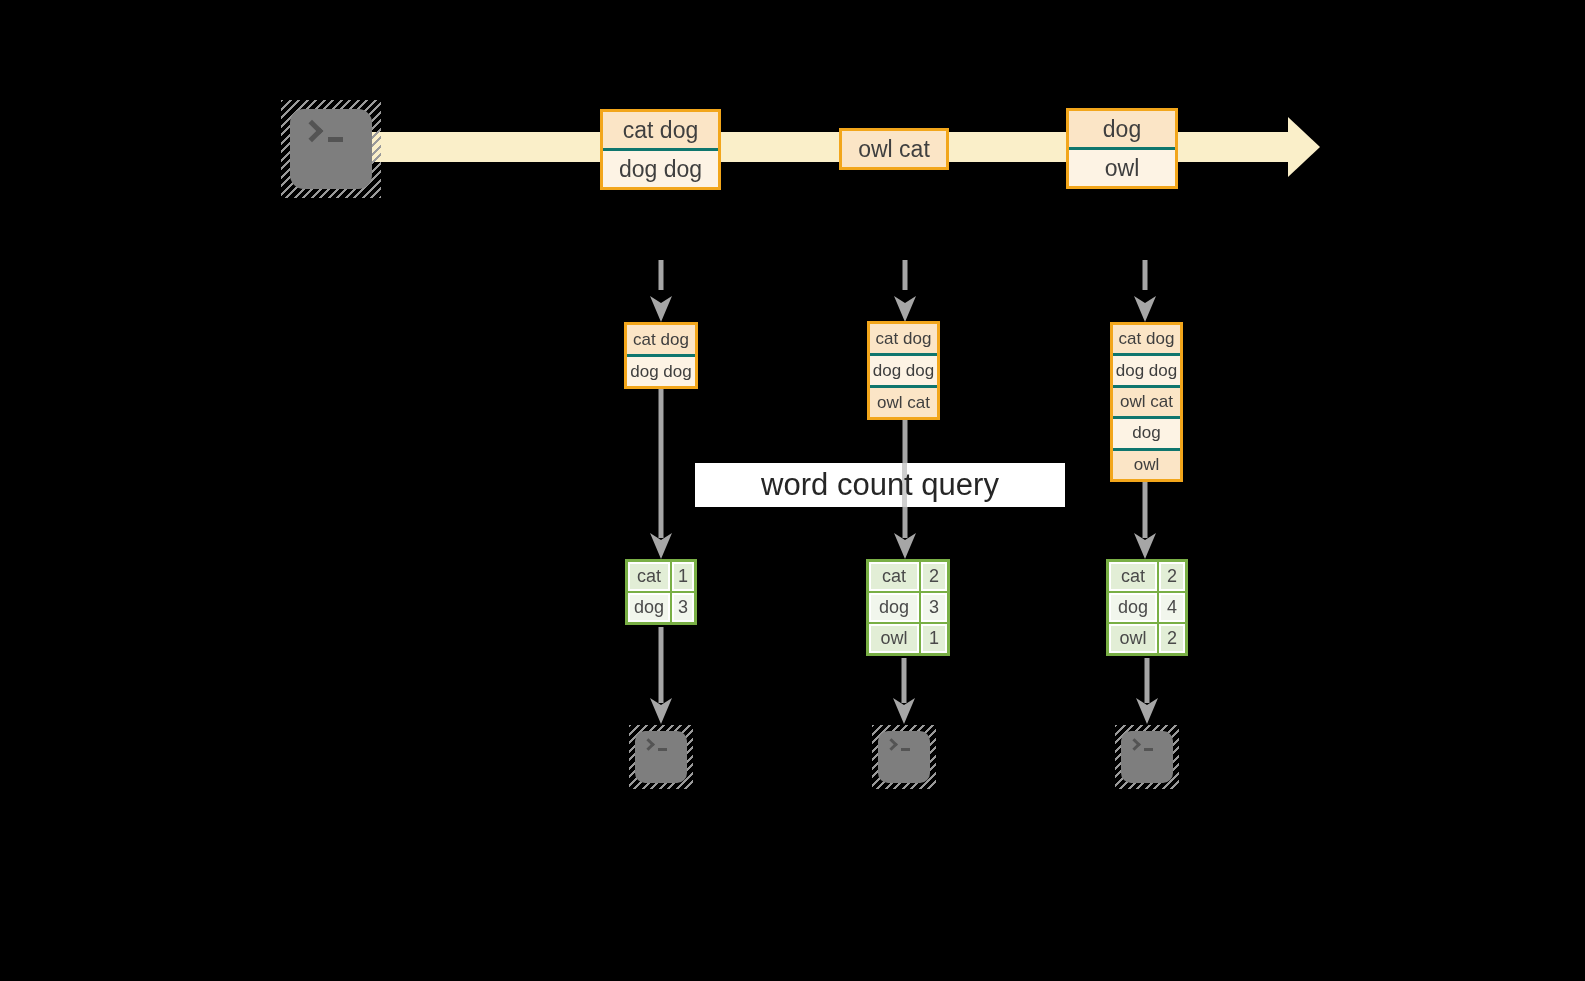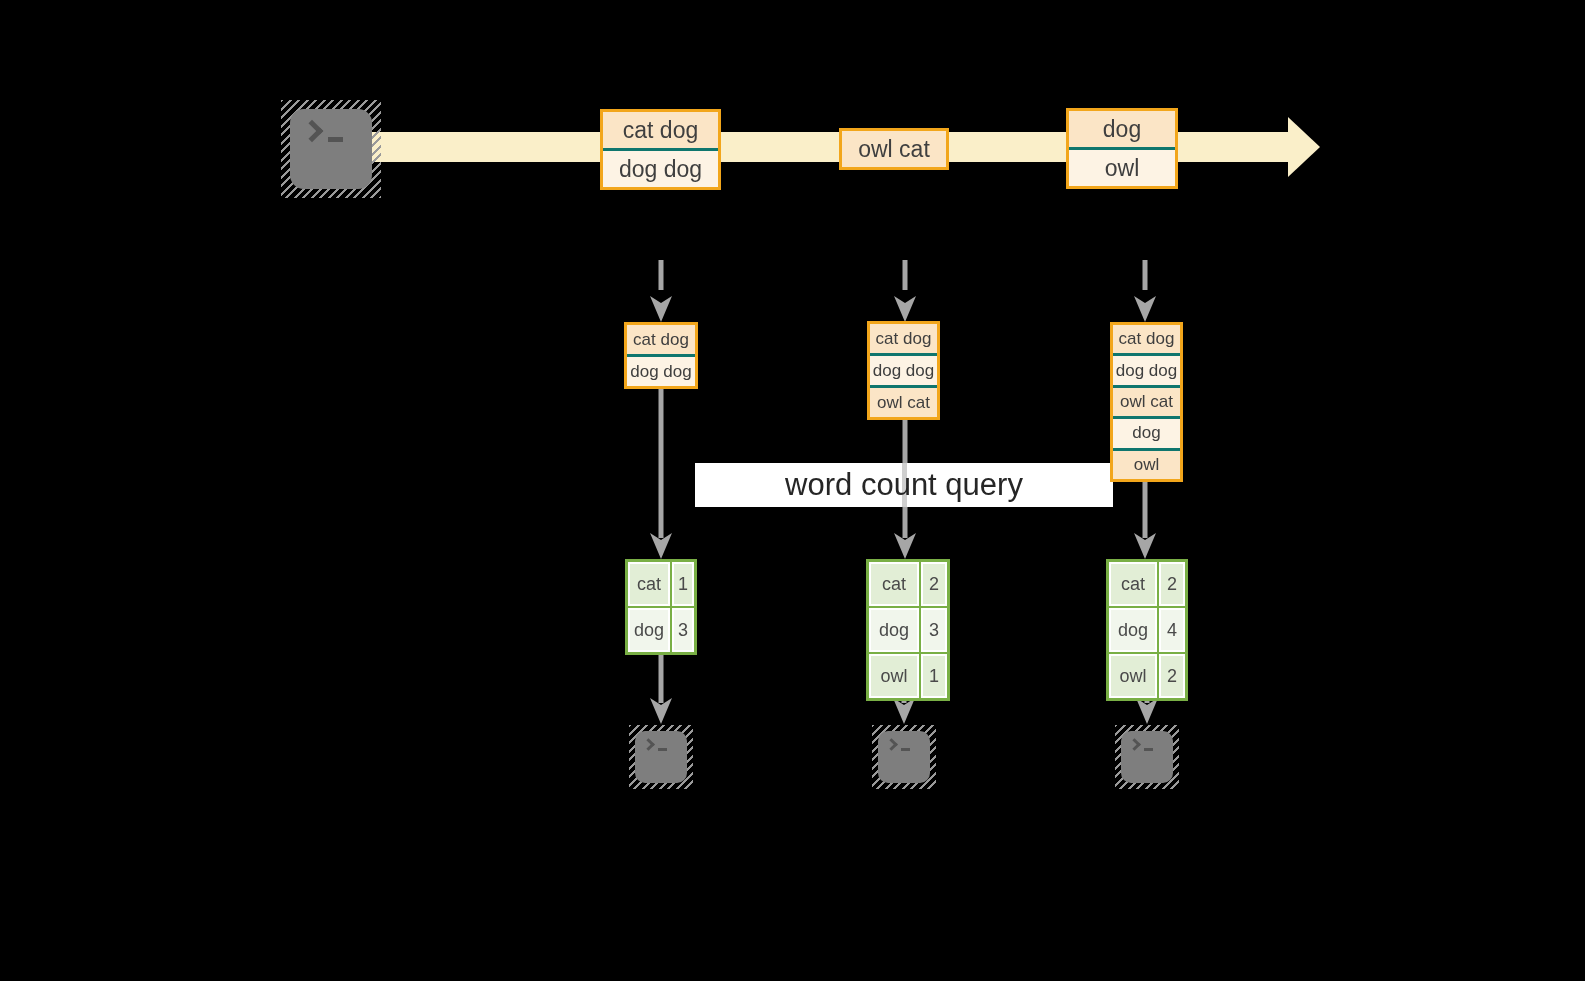--- a/index.html
+++ b/index.html
@@ -18,28 +18,28 @@
   .ocell:nth-child(odd){background:#FBE5C6;}
   .ocell + .ocell{border-top:3px solid #0f766e;}
   .ocell.big{height:36px;font-size:23px;}
   .ocell.scell{flex:1;font-size:17px;}
   
   svg.arrows{position:absolute;left:0;top:0;pointer-events:none;}
   .gline{stroke:#A6A6A6;stroke-width:5;fill:none;}
   .gdash{stroke:#A6A6A6;stroke-width:5;fill:none;stroke-dasharray:30 14;}
   .ghead{fill:#A6A6A6;stroke:none;}
   
-  .query-band{position:absolute;left:695px;top:463px;width:418px;height:44px;background:#FFFFFF;
+  .query-band{position:absolute;left:695px;top:463px;width:370px;height:44px;background:#FFFFFF;
     text-align:center;line-height:44px;font-size:31px;color:#262626;}
   .query-cross{position:absolute;left:207px;top:0;width:5px;height:44px;background:#CFCFCF;}
   .query-band span{position:relative;}
   
   .gtable{position:absolute;box-sizing:content-box;background:#79AF45;border:3px solid #79AF45;
     display:grid;gap:2px;}
-  .gcell{box-sizing:border-box;height:44px;border:2px solid #FFFFFF;background:#F1F6EC;
+  .gcell{box-sizing:border-box;height:29px;border:2px solid #FFFFFF;background:#F1F6EC;
     display:flex;align-items:center;justify-content:center;font-size:18px;color:#4A4A4A;}
   .gcell:nth-child(4n+1),.gcell:nth-child(4n+2){background:#E2EED6;}
   
   .term{position:absolute;background:repeating-linear-gradient(135deg,#9A9A9A 0 2px,rgba(0,0,0,0) 2px 6px);}
   .term-inner{position:absolute;background:#7E7E7E;}
   .big-term .term-inner{inset:9px;border-radius:14px;}
   .sm-term .term-inner{inset:6px;border-radius:10px;}
   .prompt{position:absolute;display:flex;align-items:flex-end;}
   .big-term .prompt{left:14px;top:14px;}
   .sm-term .prompt{left:9px;top:9px;}

